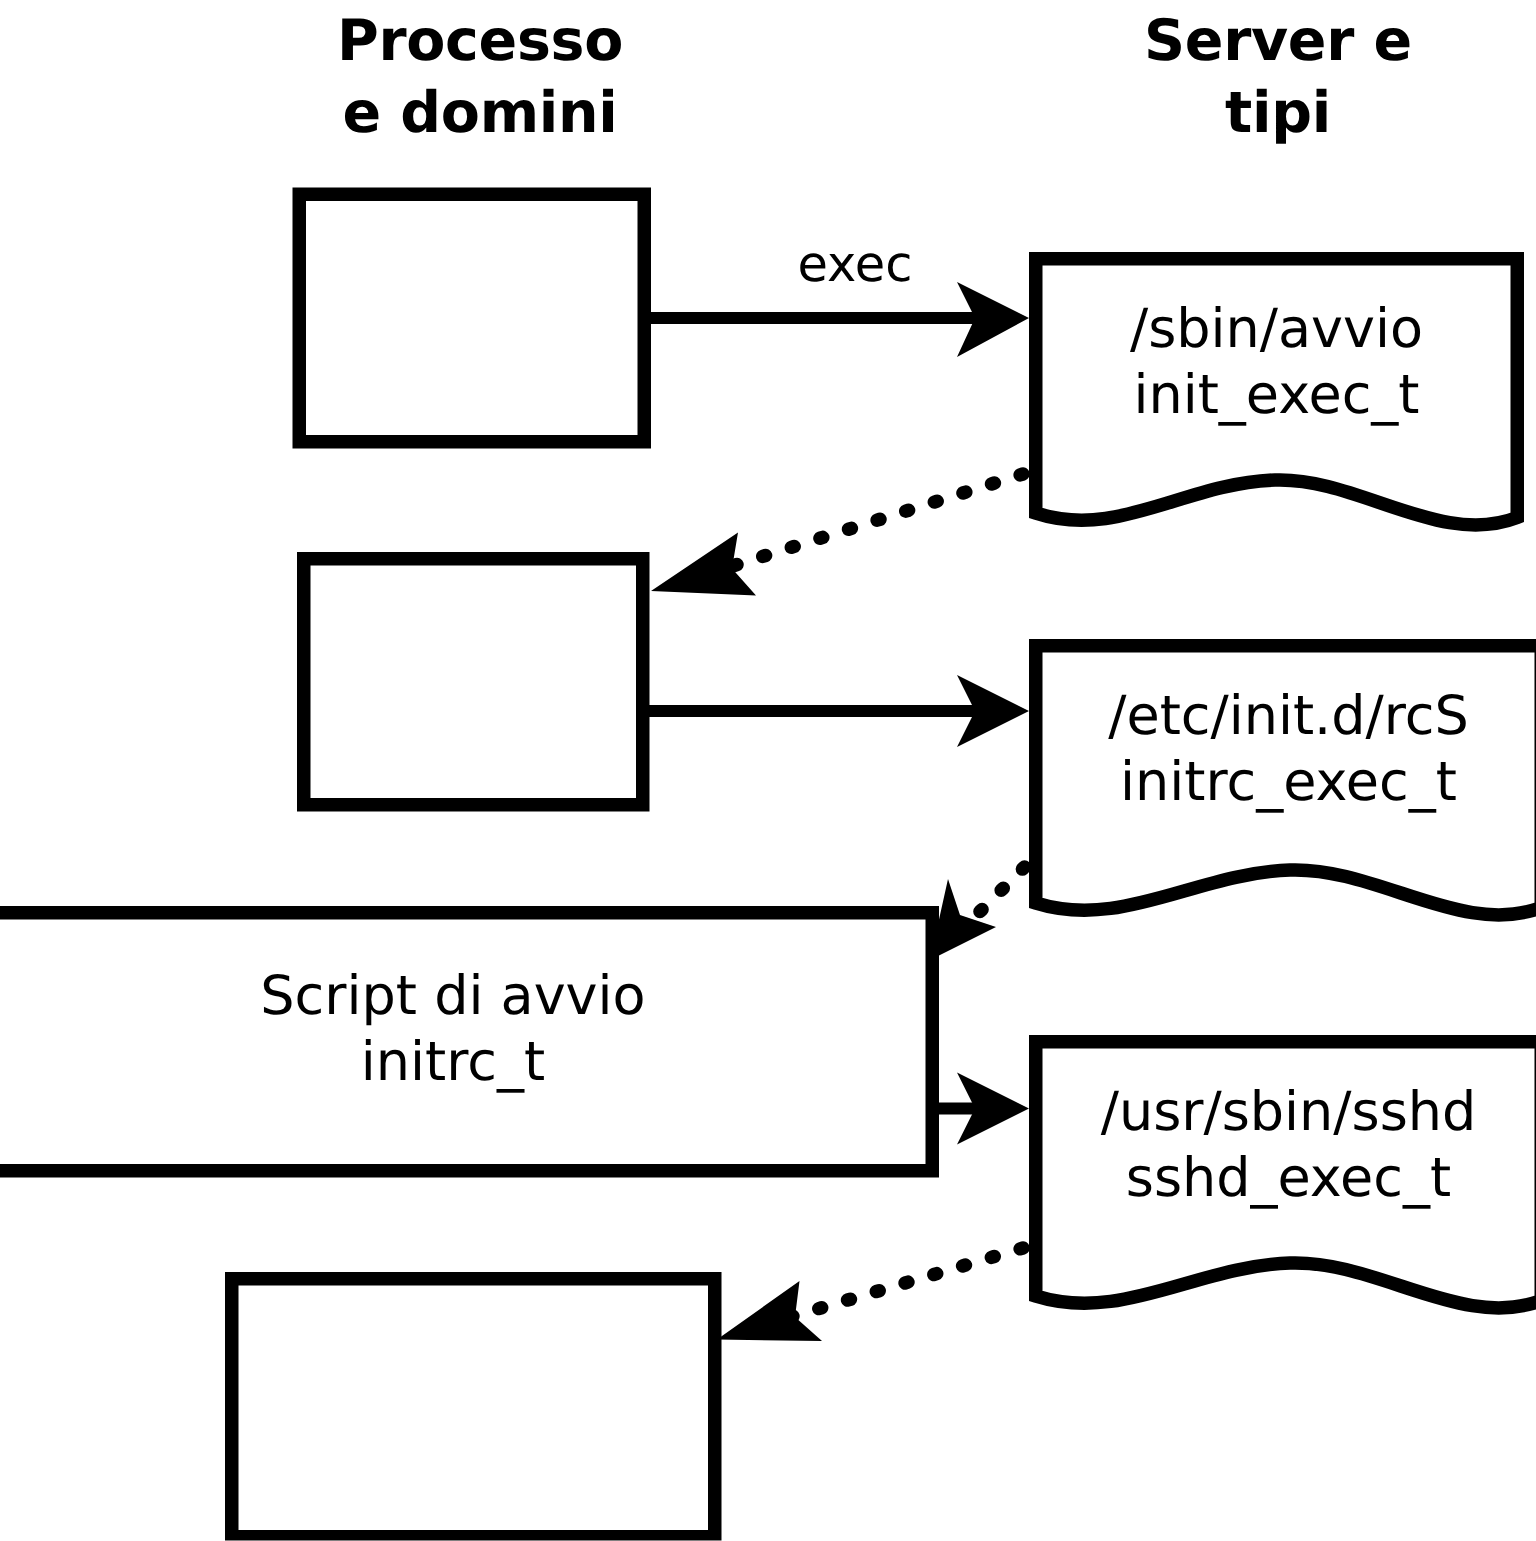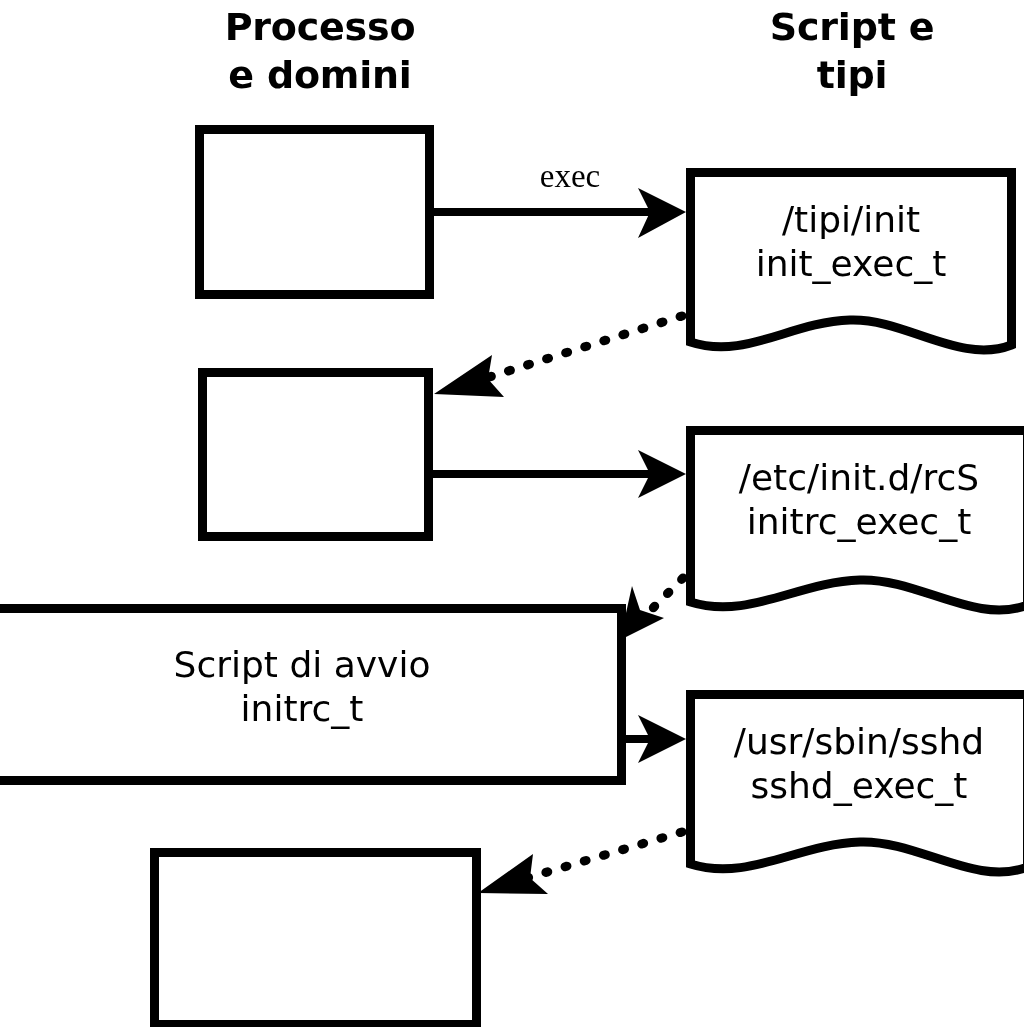--- a/index.html
+++ b/index.html
@@ -47,21 +47,20 @@
     font-size: 36px;
     line-height: 1.22;
     white-space: pre-line;
     pointer-events: none;
   }
   .edge-label {
     position: absolute;
     text-align: center;
     font-size: 33px;
     line-height: 1.1;
-    font-family: Liberation Serif, serif;
   }
   .proc-rect {
     fill: #ffffff;
     stroke: #000000;
     stroke-width: 9;
   }
   .doc-shape {
     fill: #ffffff;
     stroke: #000000;
     stroke-width: 9;
@@ -85,21 +84,21 @@
   }
 </style>
 </head>
 <body>
 
 <div id="diagram-root">
 
   <div class="col-header" id="header-left">Processo
 e domini</div>
 
-  <div class="col-header" id="header-right">Script e
+  <div class="col-header" id="header-right">Server e
 tipi</div>
 
   <svg class="canvas" viewBox="0 0 1024 1027">
 
     <rect class="proc-rect" x="199.5" y="129.5" width="230" height="165"></rect>
 
     <rect class="proc-rect" x="202.5" y="372.5" width="226" height="164"></rect>
 
     <rect class="proc-rect" x="-20.5" y="608.5" width="642" height="172"></rect>
 
@@ -145,21 +144,21 @@
     <polygon class="arrow-head" points="478,893 533,854 530,878 548,894"></polygon>
 
   </svg>
 
 
 
   <div class="node-label" style="left:-20px; top:643px; width:644px;">Script di avvio
 initrc_t</div>
 
 
-  <div class="node-label" style="left:690px; top:198px; width:322px;">/tipi/init
+  <div class="node-label" style="left:690px; top:198px; width:322px;">/sbin/avvio
 init_exec_t</div>
 
   <div class="node-label" style="left:690px; top:456px; width:338px;">/etc/init.d/rcS
 initrc_exec_t</div>
 
   <div class="node-label" style="left:690px; top:720px; width:338px;">/usr/sbin/sshd
 sshd_exec_t</div>
 
   <div class="edge-label" style="left:480px; top:158px; width:180px;">exec</div>
 

